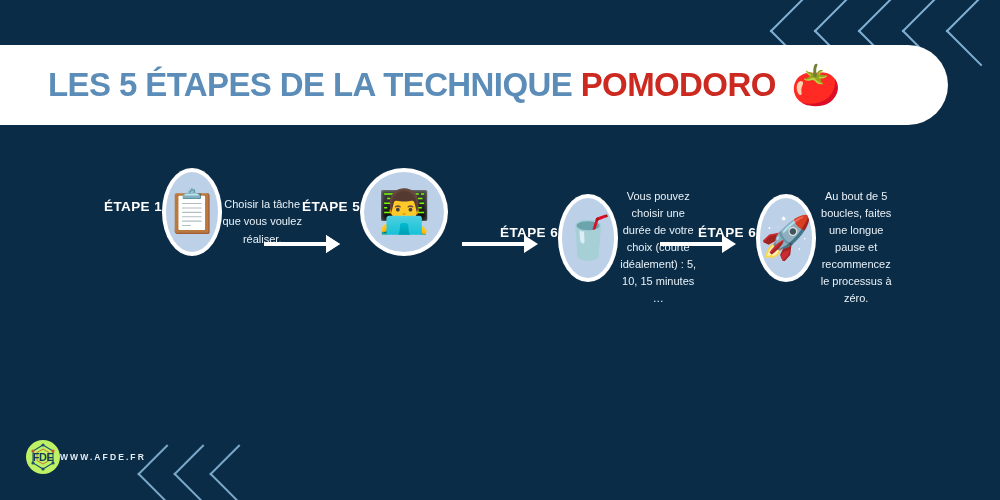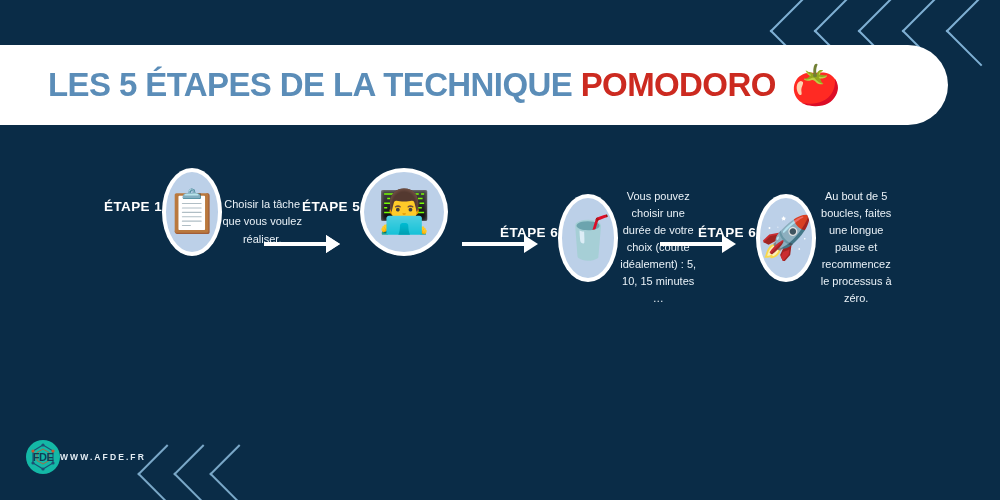--- a/index.html
+++ b/index.html
@@ -192,21 +192,21 @@
     left: 26px;
     bottom: 26px;
     display: flex;
     align-items: center;
     z-index: 6;
   }
   .logo {
     width: 34px;
     height: 34px;
     border-radius: 50%;
-    background: #14b8a6;
+    background: #bef264;
     display: flex;
     align-items: center;
     justify-content: center;
     position: relative;
     overflow: hidden;
   }
   .logo-text {
     font-size: 11px;
     font-weight: bold;
     color: #123a56;

